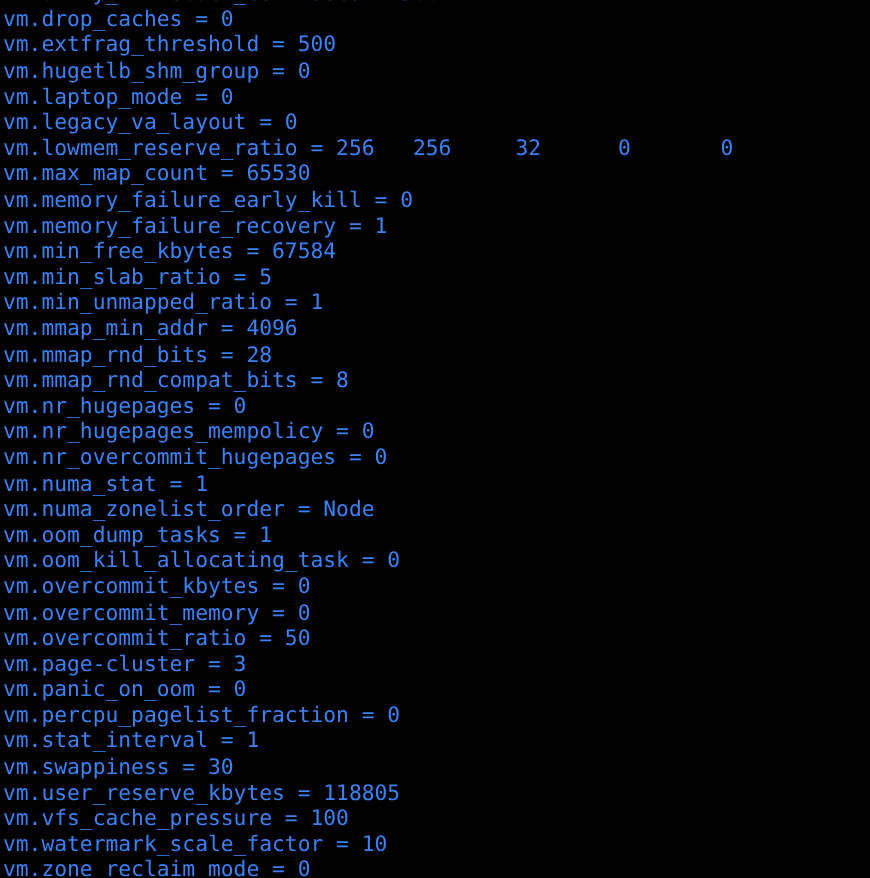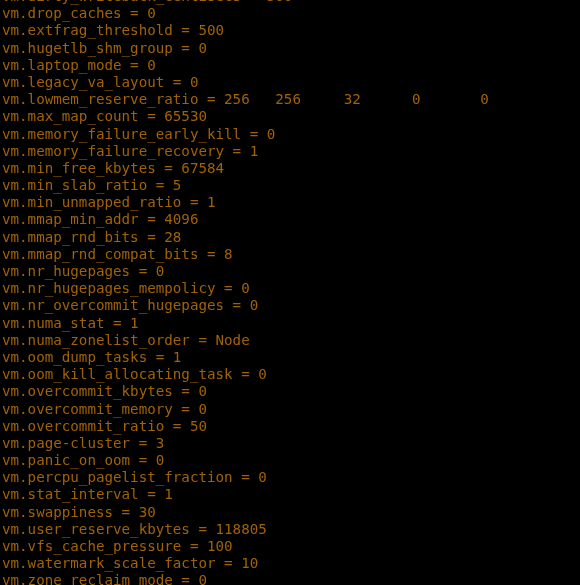--- a/index.html
+++ b/index.html
@@ -29,21 +29,21 @@
   #screen {
     position: absolute;
     left: 2px;
     top: -12px;
     width: 578px;
     white-space: pre;
   }
   .line {
     height: 17.2px;
     white-space: pre;
-    color: #a16207;
+    color: #3b82f6;
   }
 </style>
 </head>
 <body>
 
 <div id="terminal">
   <div id="screen"><div class="line">vm.dirty_writeback_centisecs = 500</div><div class="line">vm.drop_caches = 0</div><div class="line">vm.extfrag_threshold = 500</div><div class="line">vm.hugetlb_shm_group = 0</div><div class="line">vm.laptop_mode = 0</div><div class="line">vm.legacy_va_layout = 0</div><div class="line">vm.lowmem_reserve_ratio = 256   256     32      0       0</div><div class="line">vm.max_map_count = 65530</div><div class="line">vm.memory_failure_early_kill = 0</div><div class="line">vm.memory_failure_recovery = 1</div><div class="line">vm.min_free_kbytes = 67584</div><div class="line">vm.min_slab_ratio = 5</div><div class="line">vm.min_unmapped_ratio = 1</div><div class="line">vm.mmap_min_addr = 4096</div><div class="line">vm.mmap_rnd_bits = 28</div><div class="line">vm.mmap_rnd_compat_bits = 8</div><div class="line">vm.nr_hugepages = 0</div><div class="line">vm.nr_hugepages_mempolicy = 0</div><div class="line">vm.nr_overcommit_hugepages = 0</div><div class="line">vm.numa_stat = 1</div><div class="line">vm.numa_zonelist_order = Node</div><div class="line">vm.oom_dump_tasks = 1</div><div class="line">vm.oom_kill_allocating_task = 0</div><div class="line">vm.overcommit_kbytes = 0</div><div class="line">vm.overcommit_memory = 0</div><div class="line">vm.overcommit_ratio = 50</div><div class="line">vm.page-cluster = 3</div><div class="line">vm.panic_on_oom = 0</div><div class="line">vm.percpu_pagelist_fraction = 0</div><div class="line">vm.stat_interval = 1</div><div class="line">vm.swappiness = 30</div><div class="line">vm.user_reserve_kbytes = 118805</div><div class="line">vm.vfs_cache_pressure = 100</div><div class="line">vm.watermark_scale_factor = 10</div><div class="line">vm.zone_reclaim_mode = 0</div></div>
 </div>
 
 </body></html>

